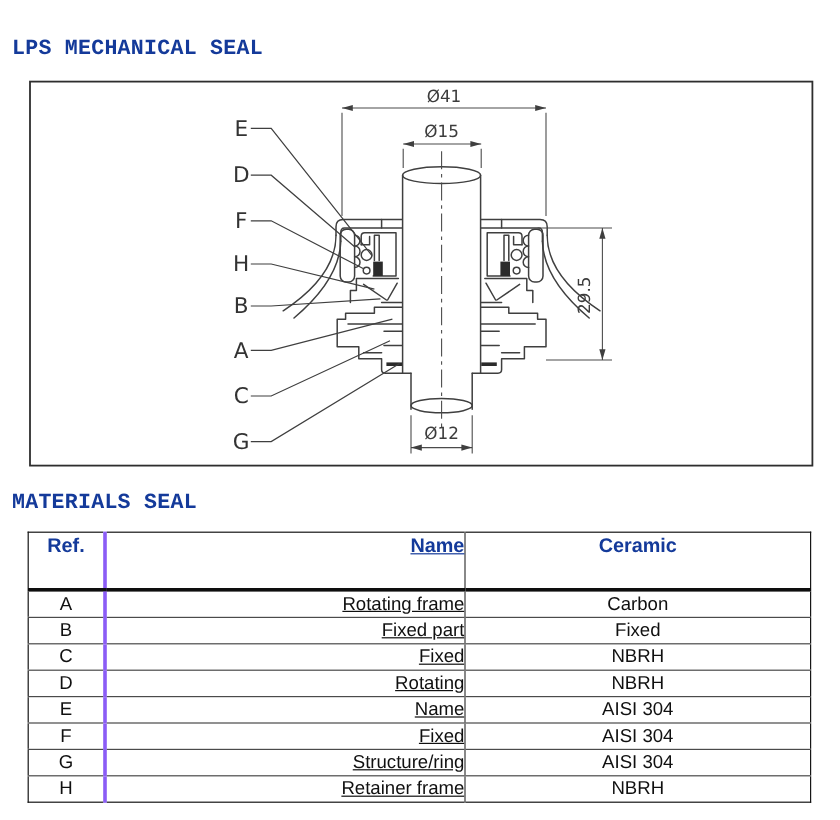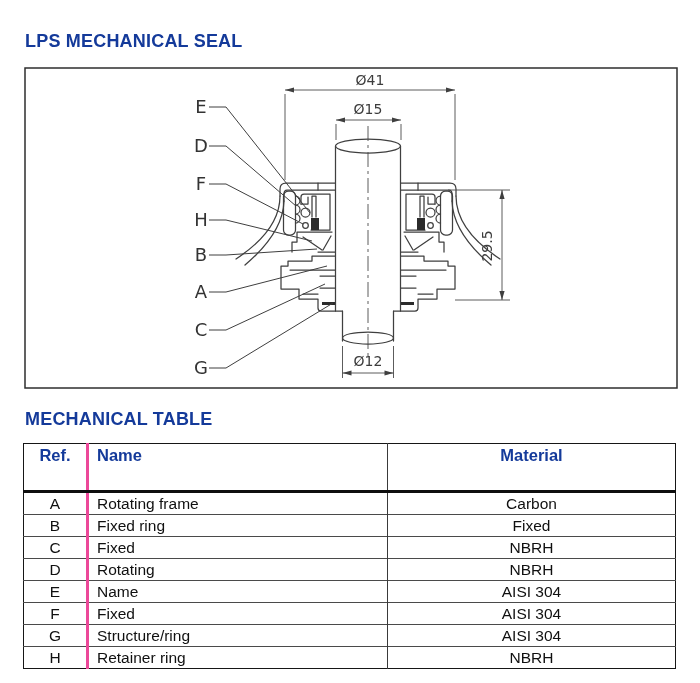--- a/index.html
+++ b/index.html
@@ -1,22 +1,22 @@
 <!DOCTYPE html>
 <html><head>
 <meta charset="utf-8">
 <style>
   html,body{margin:0;padding:0;}
   body{
     width:700px;height:683px;background:#ffffff;position:relative;overflow:hidden;
     font-family:"Liberation Sans", sans-serif;
   }
   .sec-title{
-    position:absolute;left:25px;margin:0;
-    font-size:18px;font-weight:700;color:#143a9a;letter-spacing:.2px;
+    position:absolute;left:10px;margin:0;
+    font-size:18px;font-weight:700;color:#143a9a;letter-spacing:.2px;font-family:Liberation Mono, monospace;
   }
   #title-1{top:31px;}
   #title-2{top:409px;}
   #diagram-svg{position:absolute;left:0;top:0;}
 
   table#materials{
     position:absolute;left:23px;top:443px;width:652px;
     border-collapse:collapse;table-layout:fixed;
     border:1.6px solid #161616;
   }
@@ -25,22 +25,22 @@
   #materials col.w-mat{width:288px;}
   #materials th{
     height:44px;vertical-align:top;padding:2px 0 0 0;
     font-size:16.5px;font-weight:700;color:#143a9a;text-align:center;
     border-bottom:3px solid #0e0e0e;
   }
   #materials td{
     height:21px;padding:0;font-size:15.5px;color:#101010;line-height:20px;
     border-top:1.1px solid #4a4a4a;white-space:nowrap;overflow:hidden;
   }
-  #materials .c-ref{text-align:center;border-right:3px solid #ec4899;}
-  #materials .c-name{text-align:left;padding-left:8px;border-right:1.2px solid #3a3a3a;}
+  #materials .c-ref{text-align:center;border-right:3px solid #8b5cf6;}
+  #materials .c-name{text-align:right;padding-left:8px;border-right:1.2px solid #3a3a3a;text-decoration:underline;}
   #materials .c-mat{text-align:center;}
 
   
   .draw{stroke:#3f3f3f;stroke-width:1.25;fill:none;stroke-linejoin:round;stroke-linecap:round;}
   .thin{stroke:#4a4a4a;stroke-width:.9;fill:none;}
   .leader{stroke:#3f3f3f;stroke-width:1;fill:none;}
   .arrow{fill:#3f3f3f;stroke:none;}
   .dimtext{font-family:"DejaVu Sans", sans-serif;font-size:14px;fill:#3c3c3c;}
   .parttext{font-family:"DejaVu Sans", sans-serif;font-size:18px;fill:#333333;}
   .darkbit{fill:#2b2b2b;stroke:none;}
@@ -155,46 +155,46 @@
   <g>
     <polyline class="leader" points="209,330 226,330 325,284"></polyline>
     <text class="parttext" x="201" y="336" text-anchor="middle">C</text>
   </g>
   <g>
     <polyline class="leader" points="209,368 226,368 333,303"></polyline>
     <text class="parttext" x="201" y="374" text-anchor="middle">G</text>
   </g>
 </svg>
 
-<h2 id="title-2" class="sec-title">MECHANICAL TABLE</h2>
+<h2 id="title-2" class="sec-title">MATERIALS SEAL</h2>
 
 <table id="materials">
   <colgroup>
     <col class="w-ref">
       <col class="w-name">
       <col class="w-mat">
   </colgroup>
   <thead>
     <tr>
       <th class="c-ref">Ref.</th>
       <th class="c-name">Name</th>
-      <th class="c-mat">Material</th>
+      <th class="c-mat">Ceramic</th>
     </tr>
   </thead>
   <tbody>
 
       <tr>
         <td class="c-ref">A</td>
         <td class="c-name">Rotating frame</td>
         <td class="c-mat">Carbon</td>
       </tr>
 
       <tr>
         <td class="c-ref">B</td>
-        <td class="c-name">Fixed ring</td>
+        <td class="c-name">Fixed part</td>
         <td class="c-mat">Fixed</td>
       </tr>
 
       <tr>
         <td class="c-ref">C</td>
         <td class="c-name">Fixed</td>
         <td class="c-mat">NBRH</td>
       </tr>
 
       <tr>
@@ -216,17 +216,17 @@
       </tr>
 
       <tr>
         <td class="c-ref">G</td>
         <td class="c-name">Structure/ring</td>
         <td class="c-mat">AISI 304</td>
       </tr>
 
       <tr>
         <td class="c-ref">H</td>
-        <td class="c-name">Retainer ring</td>
+        <td class="c-name">Retainer frame</td>
         <td class="c-mat">NBRH</td>
       </tr>
     </tbody>
 </table>
 
 </body></html>

